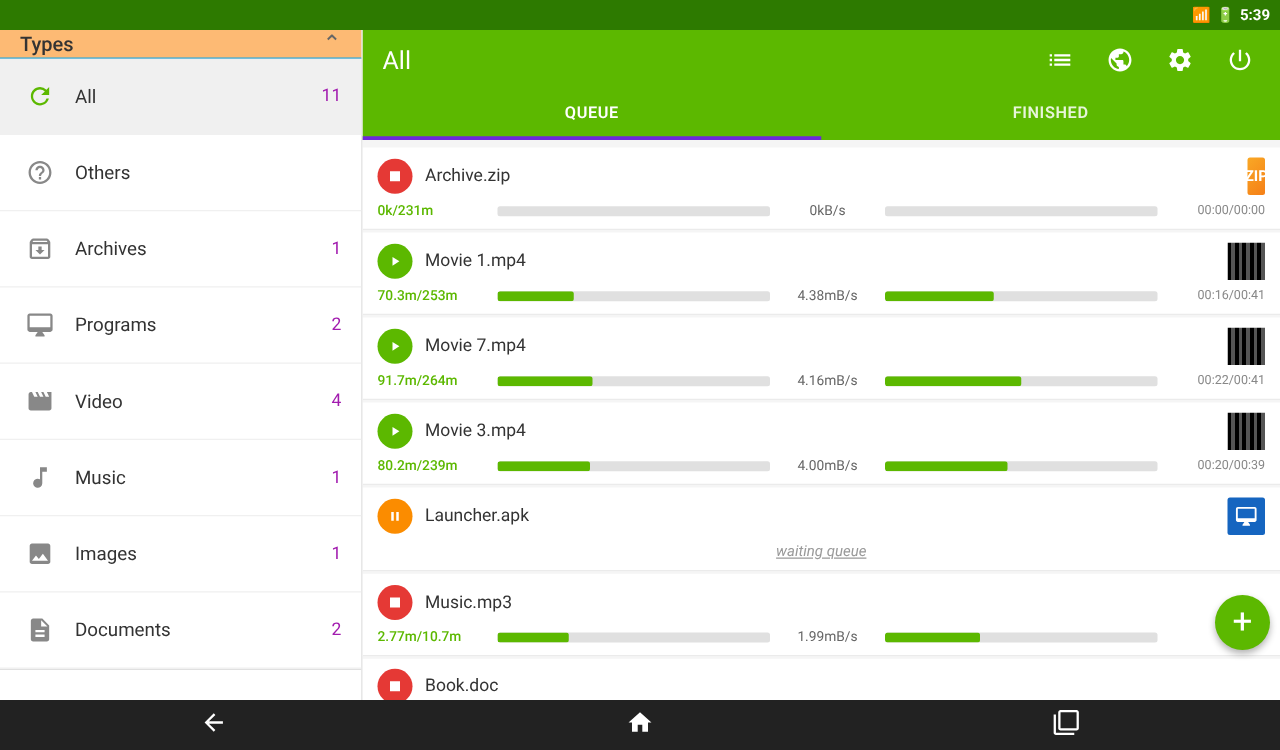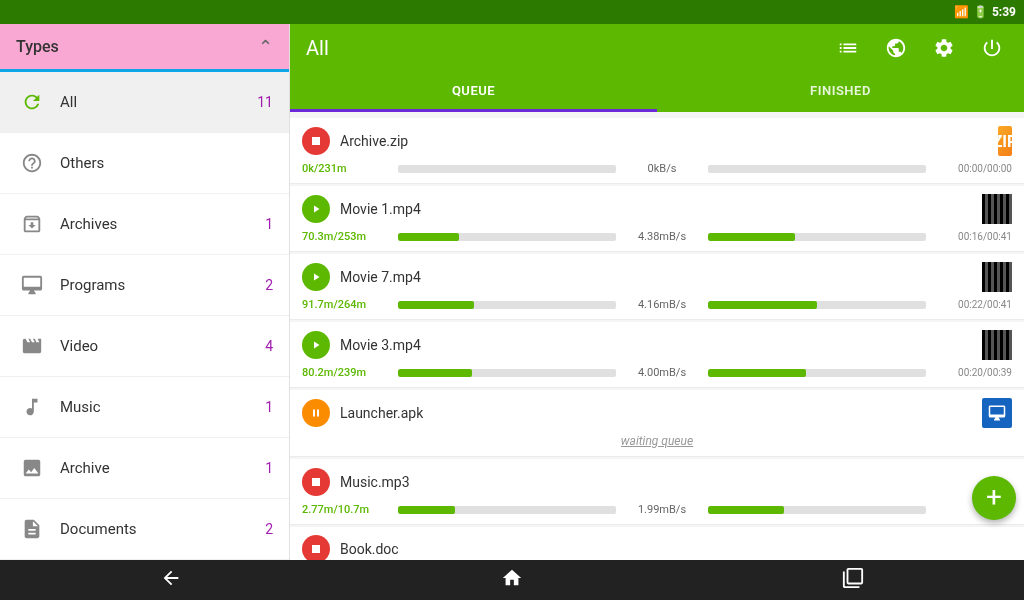--- a/index.html
+++ b/index.html
@@ -18,26 +18,26 @@
       font-weight: bold;
     }
     .status-bar .status-icons { display: flex; align-items: center; gap: 4px; }
 
     
     .main-layout { display: flex; flex: 1; overflow: hidden; }
 
     
     .sidebar { width: 290px; background: white; display: flex; flex-direction: column; border-right: 1px solid #e0e0e0; }
     .sidebar-header {
-      background: #f9a8d4;
-      padding: 13px 16px;
+      background: #fdba74;
+      padding: 0 16px;
       display: flex;
       align-items: center;
       justify-content: space-between;
-      border-bottom: 3px solid #0ea5e9;
+      border-bottom: 1px solid #0ea5e9;
       height: 48px;
     }
     .sidebar-header-title { font-size: 16px; font-weight: 500; color: #333; }
     .sidebar-header-icon { color: #666; font-size: 18px; cursor: pointer; }
 
     .sidebar-item {
       display: flex;
       align-items: center;
       padding: 14px 16px;
       border-bottom: 1px solid #f0f0f0;
@@ -146,21 +146,21 @@
     .bottom-nav {
       background: #222;
       height: 40px;
       display: flex;
       align-items: center;
       justify-content: space-around;
     }
     .bottom-nav-btn { color: white; font-size: 20px; cursor: pointer; }
 
     
-    .zip-icon { width: 14px; height: 30px; background: linear-gradient(135deg, #f9a825, #f57f17); display: flex; align-items: center; justify-content: center; color: white; font-size: 16px; font-weight: bold; border-radius: 2px; }
+    .zip-icon { width: 14px; height: 30px; background: linear-gradient(135deg, #f9a825, #f57f17); display: flex; align-items: center; justify-content: center; color: white; font-size: 12px; font-weight: bold; border-radius: 2px; }
     .film-icon { width: 30px; height: 30px; background: #333; display: flex; align-items: center; justify-content: center; color: white; font-size: 10px; overflow: hidden; position: relative; }
     .film-strip { width: 100%; height: 100%; background: repeating-linear-gradient(90deg, #000 0px, #000 3px, #555 3px, #555 6px); }
     .apk-icon { width: 30px; height: 30px; background: #1565c0; display: flex; align-items: center; justify-content: center; color: white; font-size: 9px; border-radius: 2px; }
     .music-icon { width: 30px; height: 30px; display: flex; align-items: center; justify-content: center; color: #5cb800; font-size: 20px; }
 
     
     .icon-svg { width: 22px; height: 22px; }
 
     .content-wrapper { flex: 1; display: flex; flex-direction: column; position: relative; overflow: hidden; }
   </style>
@@ -242,21 +242,21 @@
       <span class="item-label">Music</span>
       <span class="item-count">1</span>
     </div>
 
     <div class="sidebar-item">
       <div class="item-icon">
         <svg class="icon-svg" viewBox="0 0 24 24" fill="#888">
             <path d="M21 19V5c0-1.1-.9-2-2-2H5c-1.1 0-2 .9-2 2v14c0 1.1.9 2 2 2h14c1.1 0 2-.9 2-2zM8.5 13.5l2.5 3.01L14.5 12l4.5 6H5l3.5-4.5z"></path>
           </svg>
       </div>
-      <span class="item-label">Archive</span>
+      <span class="item-label">Images</span>
       <span class="item-count">1</span>
     </div>
 
     <div class="sidebar-item">
       <div class="item-icon">
         <svg class="icon-svg" viewBox="0 0 24 24" fill="#888">
             <path d="M14 2H6c-1.1 0-1.99.9-1.99 2L4 20c0 1.1.89 2 1.99 2H18c1.1 0 2-.9 2-2V8l-6-6zm2 16H8v-2h8v2zm0-4H8v-2h8v2zm-3-5V3.5L18.5 9H13z"></path>
           </svg>
       </div>
       <span class="item-label">Documents</span>

